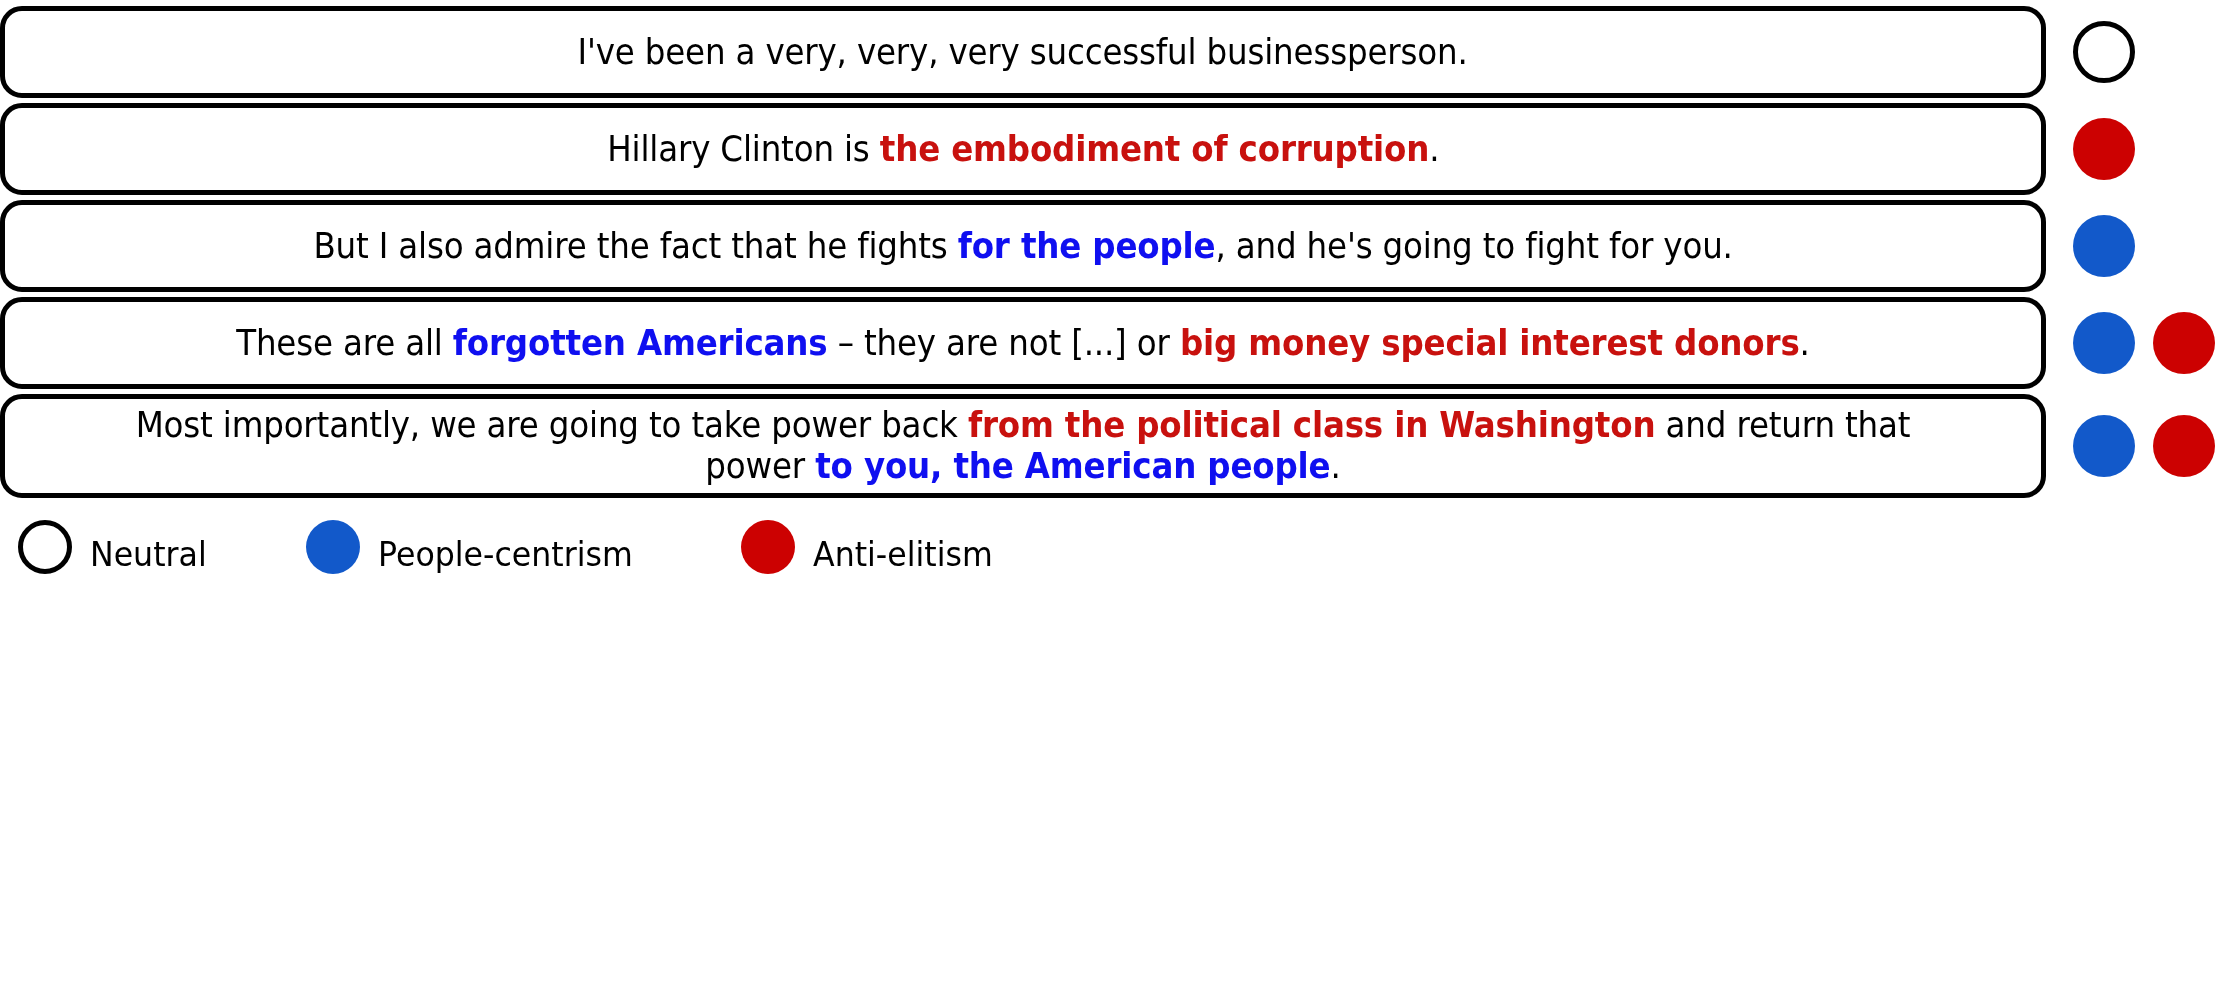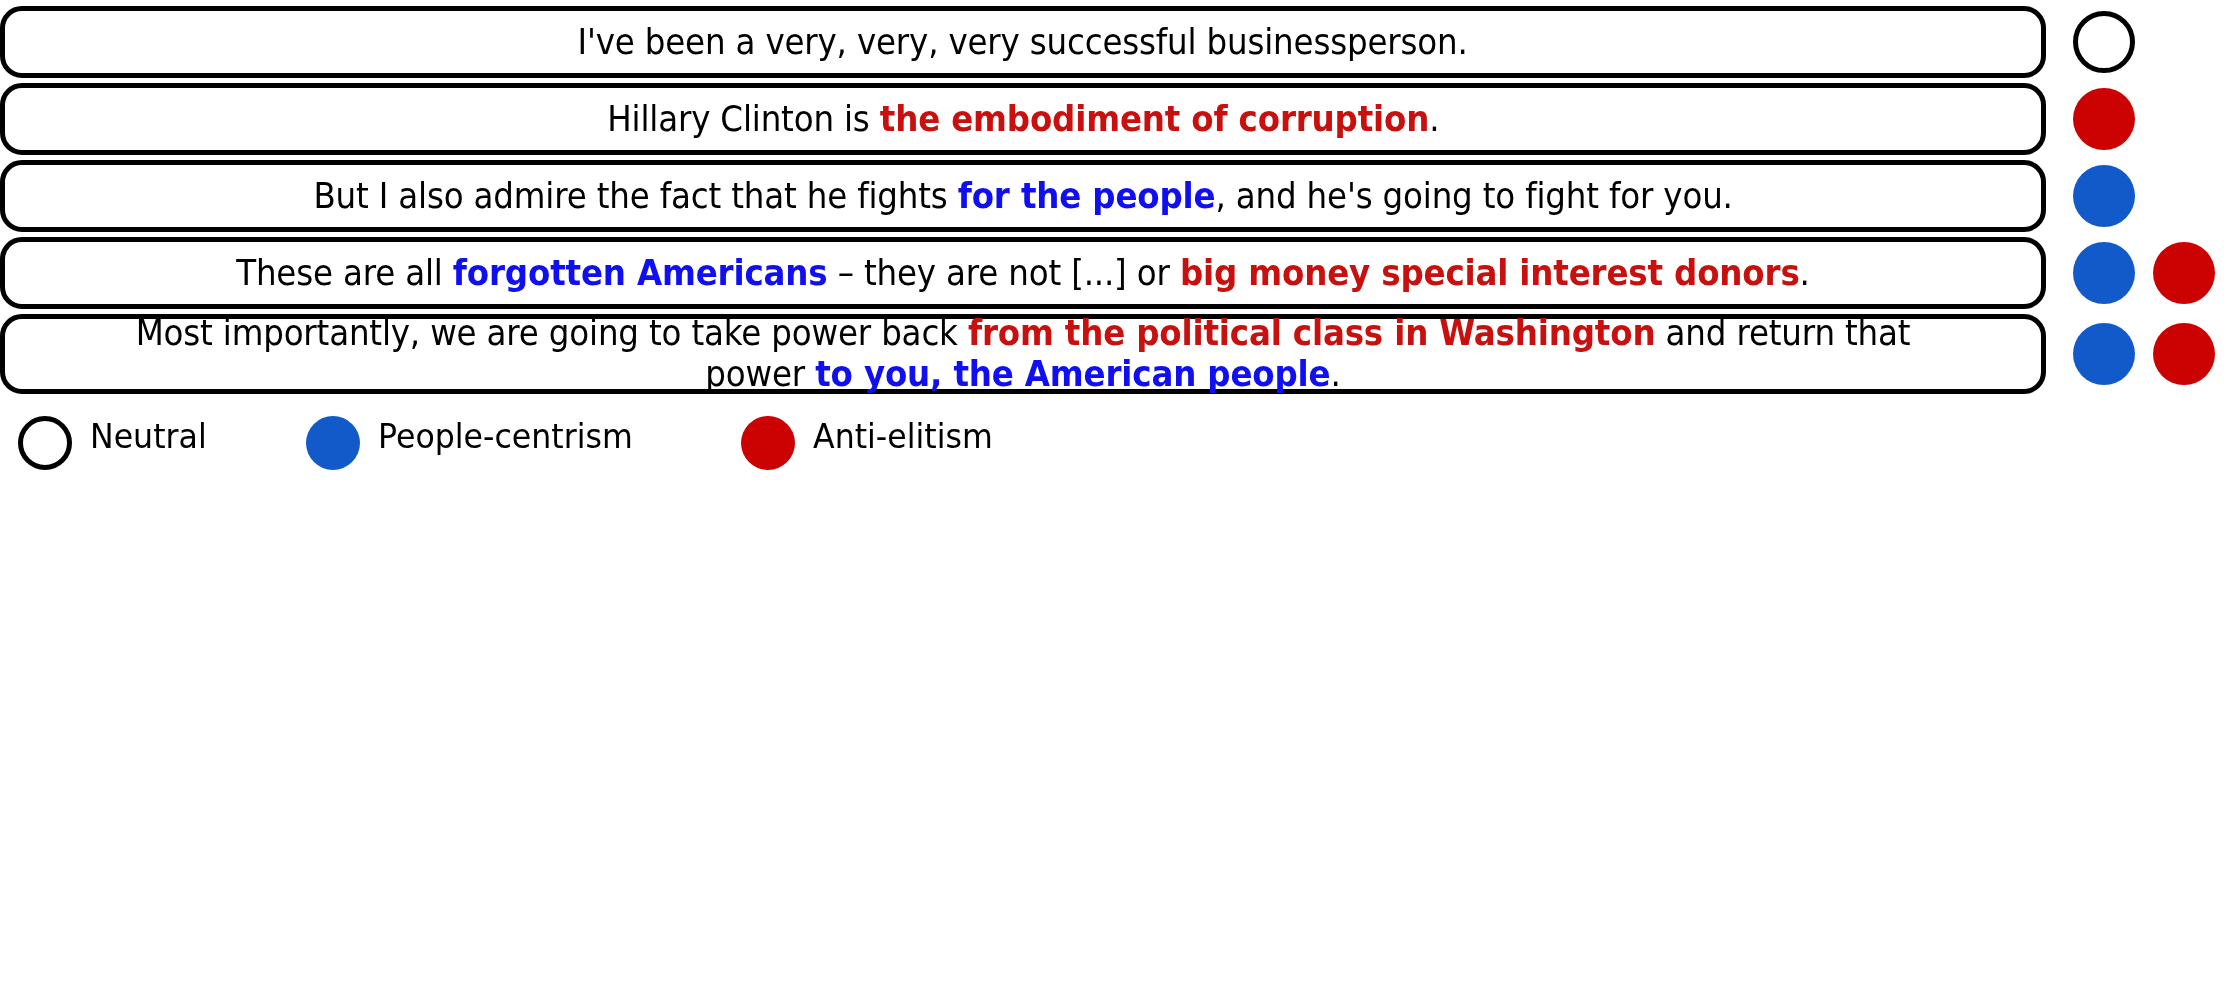--- a/index.html
+++ b/index.html
@@ -24,23 +24,23 @@
 
   .rows {
     display: flex;
     flex-direction: column;
     gap: 5px;
   }
 
   .row {
     display: flex;
     align-items: stretch;
-    height: 72px;
+    height: 92px;
   }
-  .row.tall { height: 80px; }
+  .row.tall { height: 104px; }
 
   .bubble {
     width: 2046px;
     flex: 0 0 2046px;
     border: 5px solid #000000;
     border-radius: 22px;
     box-sizing: border-box;
     display: flex;
     align-items: center;
     justify-content: center;
@@ -96,21 +96,21 @@
 
   .legend {
     display: flex;
     align-items: center;
     margin-top: 22px;
     padding-left: 18px;
     gap: 0;
   }
   .legend-item {
     display: flex;
-    align-items: flex-start;
+    align-items: flex-end;
     margin-right: 90px;
   }
   .legend-dot {
     width: 54px;
     height: 54px;
     border-radius: 50%;
     box-sizing: border-box;
     flex: 0 0 auto;
     margin-right: 18px;
   }

